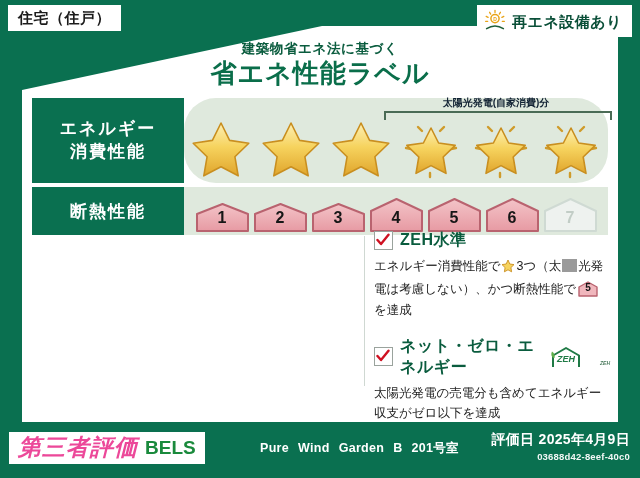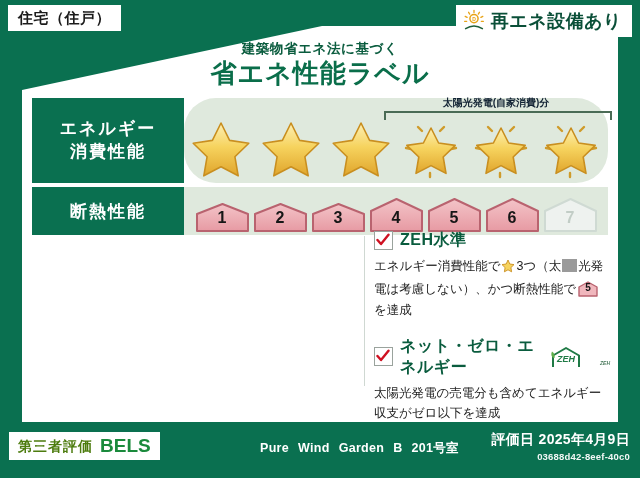--- a/index.html
+++ b/index.html
@@ -20,21 +20,21 @@
   }
 
   
   .renew-chip{
     position:absolute;right:8px;top:5px;z-index:40;
     background:#fff;
     display:flex;align-items:center;gap:5px;
     padding:4px 10px 4px 6px;
   }
   .renew-chip .lbl{
-    font-size:18px;font-weight:700;color:#0a4f38;letter-spacing:.5px;line-height:1;
+    font-size:15px;font-weight:700;color:#0a4f38;letter-spacing:.5px;line-height:1;
   }
   .sun-ico{width:24px;height:24px;display:block;}
 
   
   .house{
     position:absolute;left:22px;top:26px;width:596px;height:396px;
     background:#ffffff;
     -webkit-clip-path:polygon(0 64px, 300px 0, 596px 0, 596px 396px, 0 396px);
     clip-path:polygon(0 64px, 300px 0, 596px 0, 596px 396px, 0 396px);
     z-index:10;
@@ -147,21 +147,21 @@
   }
   .zeh-logo{display:inline-flex;align-items:flex-end;gap:17px;vertical-align:-5px;font-style:italic;}
   .zeh-tiny{font-size:5px;color:#4a7a5c;font-weight:700;letter-spacing:0;padding-bottom:2px;}
 
   
   .botbar{position:absolute;left:0;bottom:0;width:640px;height:52px;z-index:30;}
   .bels{
     position:absolute;left:9px;top:6px;background:#fff;
     display:flex;align-items:center;gap:7px;padding:4px 9px 5px;
   }
-  .bels .ja{font-size:14px;font-weight:700;color:#4d7c0f;letter-spacing:1px;line-height:1;}
+  .bels .ja{font-size:23px;font-weight:700;color:#ec4899;letter-spacing:1px;line-height:1;font-style:italic;}
   .bels .en{font-size:19px;font-weight:700;color:#1a8a3c;letter-spacing:0;line-height:1;}
   .prop{
     position:absolute;left:213px;top:14px;color:#fff;
     font-size:12.5px;font-weight:700;letter-spacing:.3px;padding-left:47px;
   }
   .prop .sp{display:inline-block;width:9px;}
   .evald{
     position:absolute;right:10px;top:5px;text-align:right;color:#fff;
   }
   .evald .d{font-size:14px;font-weight:700;letter-spacing:.3px;}

